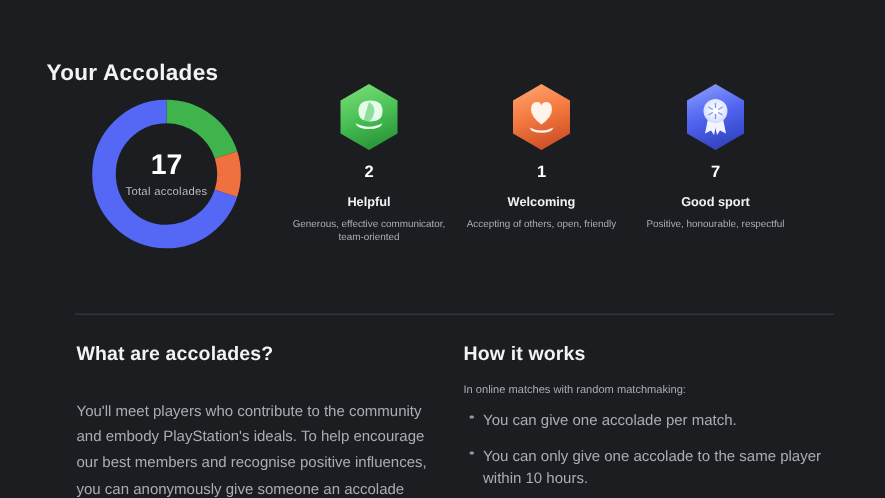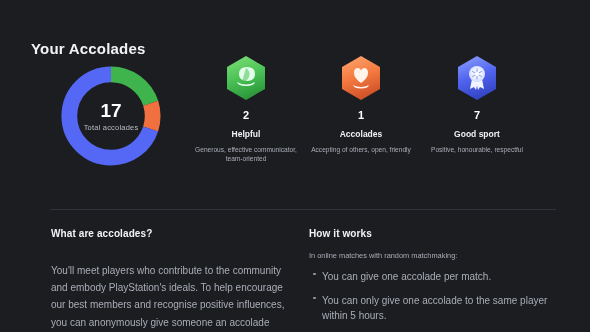--- a/index.html
+++ b/index.html
@@ -61,21 +61,21 @@
     background:#31333a;
   }
 
   
   .info-cols { position:absolute; left:0; top:228px; width:590px; height:104px; }
   .col { position:absolute; top:0; }
   .col.left  { left:51px; width:240px; }
   .col.right { left:309px; width:262px; }
 
   .col-title {
-    font-size:10px; font-weight:700; color:#f2f3f5; letter-spacing:.1px;
+    font-size:13px; font-weight:700; color:#f2f3f5; letter-spacing:.1px;
   }
   .col-body {
     margin-top:23px; font-size:10px; line-height:1.72; color:#a9adb6;
   }
   .col-lead { font-size:7.4px; line-height:1.6; color:#a9adb6; margin-top:11px; }
   .bullets { margin-top:7px; list-style:none; }
   .bullets li {
     position:relative; padding-left:13px; margin-bottom:9px;
     font-size:10px; line-height:1.5; color:#a9adb6;
   }
@@ -137,21 +137,21 @@
               <stop offset="0%" stop-color="#ffa873"></stop>
               <stop offset="55%" stop-color="#f4793f"></stop>
               <stop offset="100%" stop-color="#d2542a"></stop>
             </linearGradient>
           </defs>
           <polygon points="21,1 40,12 40,34 21,45 2,34 2,12" fill="url(#gWelc)"></polygon>
           <path d="M21 28 q-7 -5 -7 -10 q0 -5 4 -5 q2.5 0 3 2.5 q0.5 -2.5 3 -2.5 q4 0 4 5 q0 5 -7 10 z" fill="#fff3ea"></path>
           <path d="M13 30 q8 4 16 0 q-1 3.5 -8 3.5 q-7 0 -8 -3.5 z" fill="#fff3ea"></path>
         </svg>
         <div class="badge-count">1</div>
-        <div class="badge-name">Accolades</div>
+        <div class="badge-name">Welcoming</div>
         <div class="badge-desc">Accepting of others, open, friendly</div>
       </div>
 
       <div class="badge-card goodsport">
         <svg class="hex" viewBox="0 0 42 46">
           <defs>
             <linearGradient id="gSport" x1="0" y1="0" x2="0.3" y2="1">
               <stop offset="0%" stop-color="#8ea2ff"></stop>
               <stop offset="55%" stop-color="#5064ef"></stop>
               <stop offset="100%" stop-color="#3547c7"></stop>
@@ -188,18 +188,18 @@
     <div class="col left">
       <div class="col-title">What are accolades?</div>
       <div class="col-body">You'll meet players who contribute to the community and embody PlayStation's ideals. To help encourage our best members and recognise positive influences, you can anonymously give someone an accolade after an online match. The accolades you receive are displayed on your profile.</div>
     </div>
 
     <div class="col right">
       <div class="col-title">How it works</div>
       <div class="col-lead">In online matches with random matchmaking:</div>
       <ul class="bullets">
         <li>You can give one accolade per match.</li>
-        <li>You can only give one accolade to the same player within 5 hours.</li>
+        <li>You can only give one accolade to the same player within 10 hours.</li>
       </ul>
     </div>
 
   </div>
 </div>
 
 </body></html>

